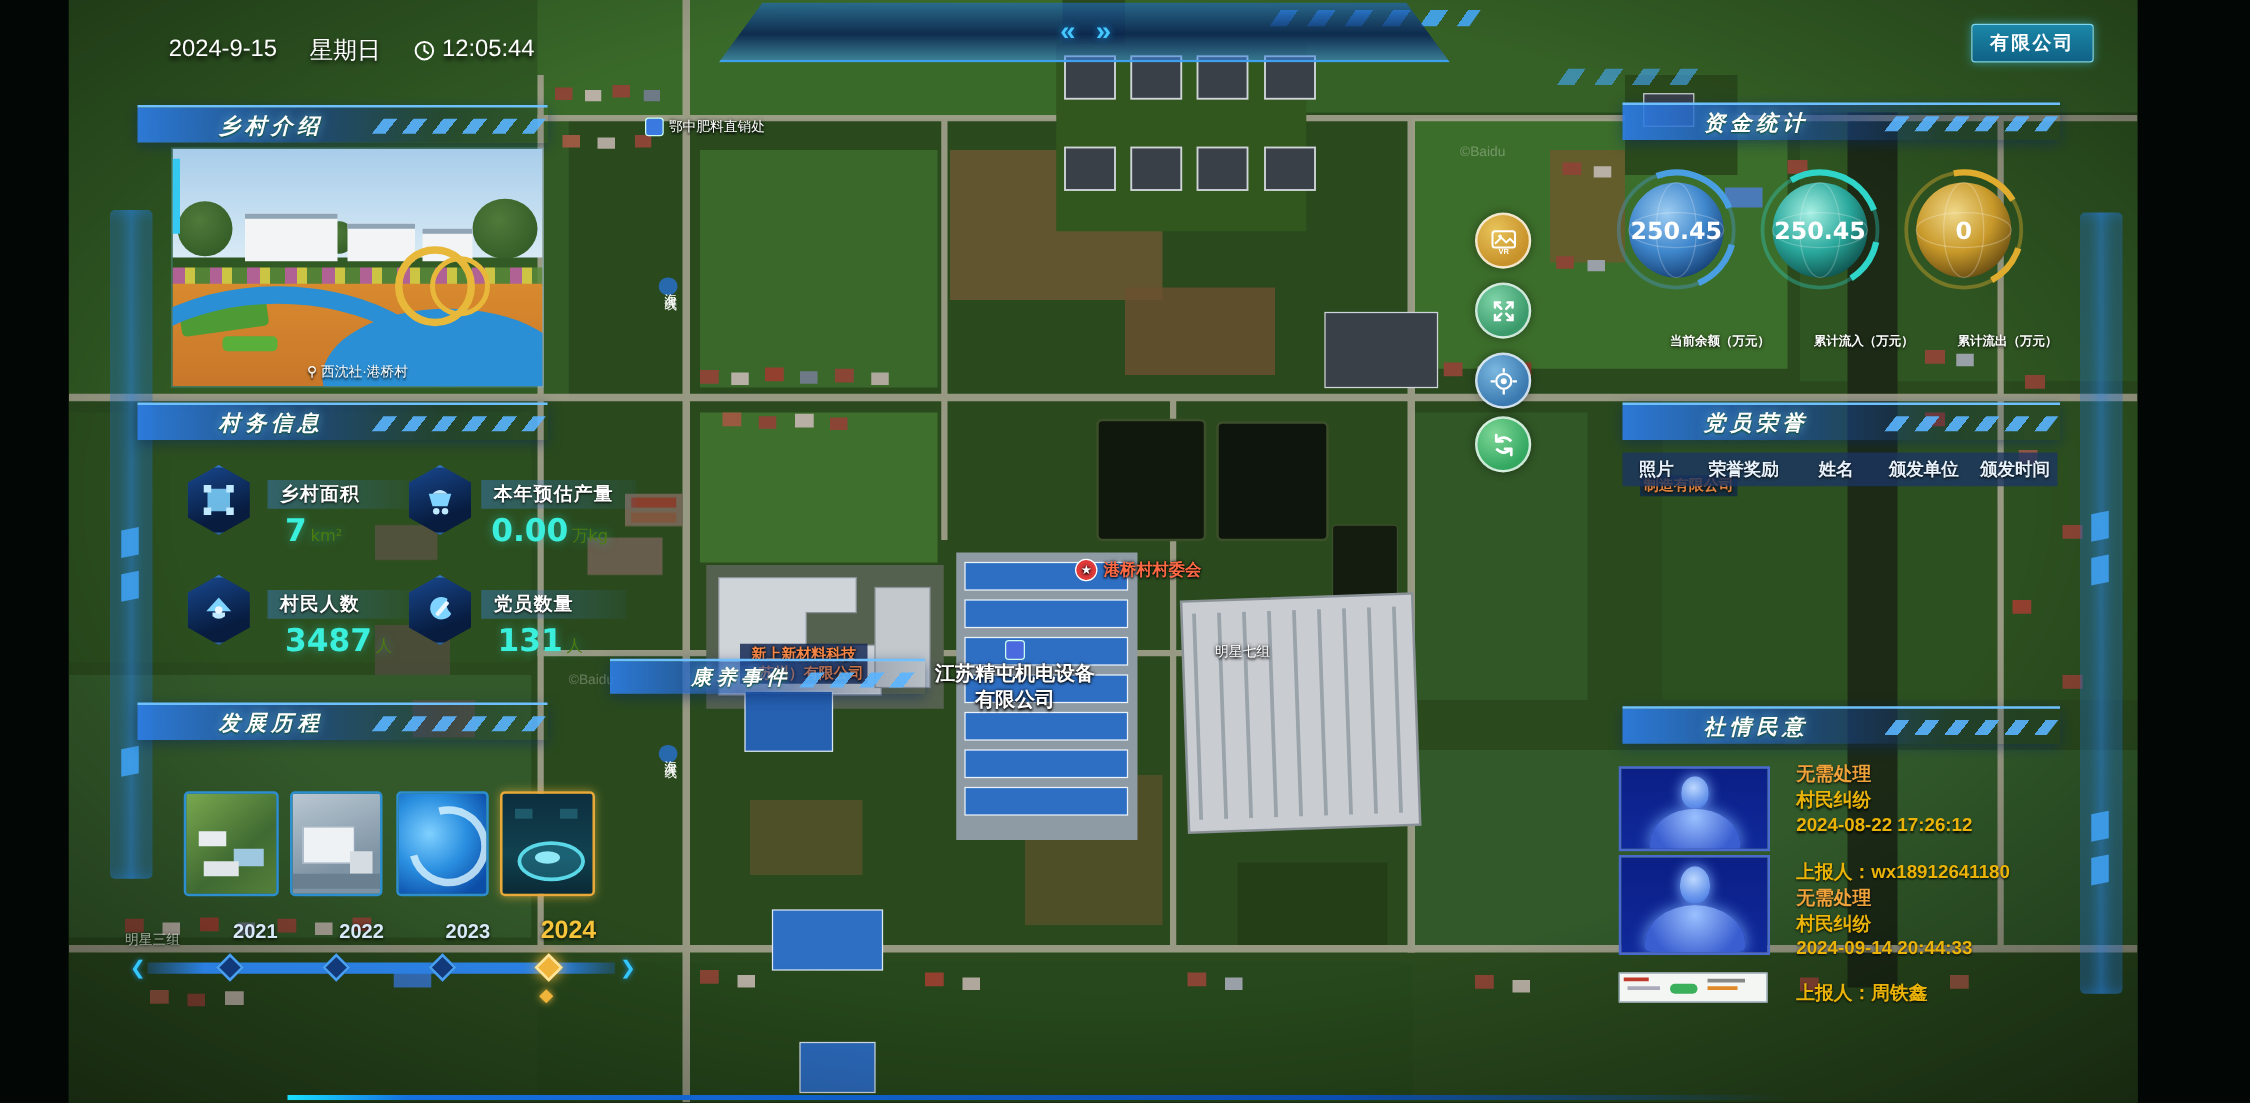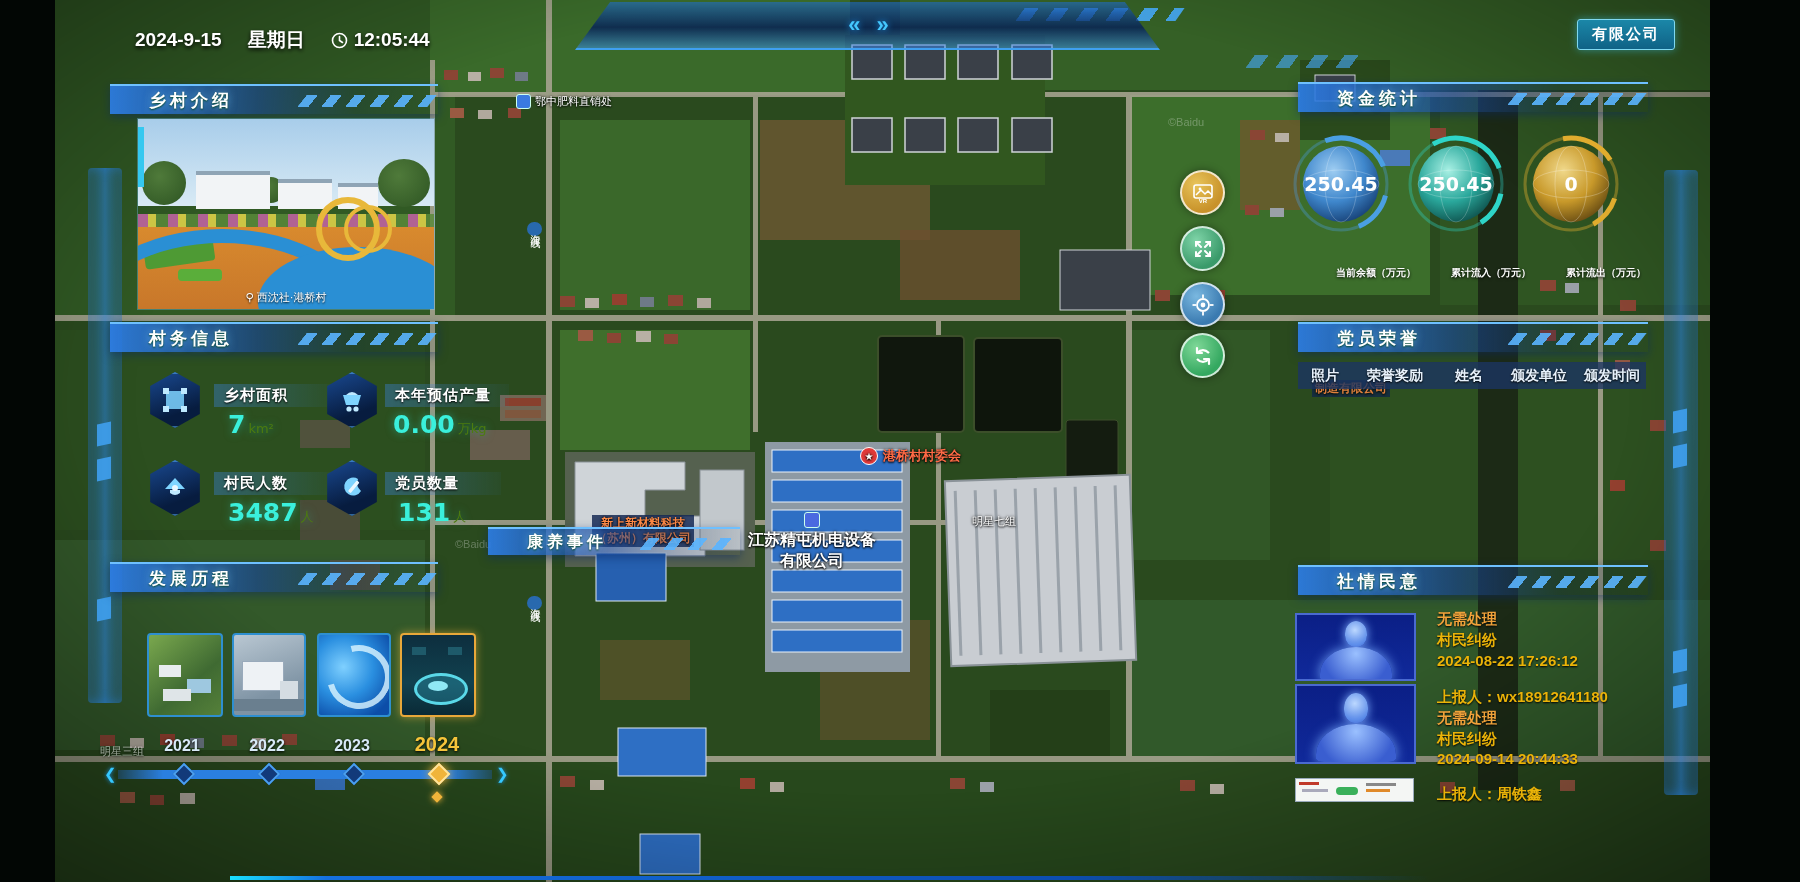--- a/index.html
+++ b/index.html
@@ -15,40 +15,40 @@
   .poi-orange{color:#ff8a45;font-weight:bold;background:rgba(12,32,78,.8);padding:1px 3px;text-align:center;line-height:1.25;}
   .watermark{position:absolute;color:rgba(255,255,255,.28);font-size:11px;}
   
   .vframe{position:absolute;width:34px;border-radius:4px;
     background:linear-gradient(90deg,rgba(20,80,170,.15),rgba(40,130,230,.55),rgba(20,80,170,.15));
     box-shadow:0 0 12px rgba(40,130,230,.5) inset;}
   .vframe i{position:absolute;left:9px;width:14px;height:22px;background:#3fa0f0;opacity:.9;display:block;transform:skewY(-12deg);}
   #bottomline{position:absolute;left:230px;top:876px;width:1200px;height:4px;
     background:linear-gradient(90deg,#19e0ff, #1570e0 8%, #0c4db0 70%, rgba(12,77,176,0));}
   
-  #datetime{position:absolute;left:135px;top:27px;color:#fff;font-weight:bold;font-size:19px;display:flex;gap:26px;align-items:center;text-shadow:0 2px 4px #000;}
+  #datetime{position:absolute;left:135px;top:27px;color:#fff;font-weight:normal;font-size:19px;display:flex;gap:26px;align-items:center;text-shadow:0 2px 4px #000;}
   #banner{position:absolute;left:575px;top:2px;width:585px;height:46px;
     background:linear-gradient(180deg,rgba(30,110,220,.55),rgba(8,35,85,.85) 55%,rgba(60,150,255,.5));
     clip-path:polygon(6% 0,94% 0,100% 100%,0 100%);
     display:flex;align-items:center;justify-content:center;gap:18px;
     border-bottom:2px solid #3fa0f0;box-shadow:0 4px 18px rgba(40,140,255,.45);}
   #banner .t{font-size:27px;font-weight:bold;letter-spacing:7px;color:#eef6ff;
     text-shadow:0 2px 3px #061a3a,0 0 10px rgba(120,200,255,.8);}
   #banner .arr{color:#45c8ff;font-size:22px;font-weight:bold;letter-spacing:-2px;text-shadow:0 0 6px #1a8fe0;}
   .hatchwing{position:absolute;top:8px;width:160px;height:13px;transform:skewX(-35deg);
     background:repeating-linear-gradient(90deg,rgba(70,170,255,.85) 0 14px,rgba(70,170,255,0) 14px 30px);}
   #enter-btn{position:absolute;left:1577px;top:19px;width:96px;height:29px;background:linear-gradient(180deg,#1b87a8,#0f6286);
     border:1px solid #7fd8f0;border-radius:3px;color:#fff;font-weight:bold;font-size:15px;letter-spacing:2px;
     display:flex;align-items:center;justify-content:center;cursor:pointer;box-shadow:0 0 8px rgba(60,200,240,.5);}
   
   .ptitle{position:absolute;height:28px;border-top:2px solid #6ec0ff;
     background:linear-gradient(90deg,rgba(45,125,230,.92) 0%,rgba(25,70,150,.65) 45%,rgba(10,35,80,.25) 75%,rgba(10,35,80,.05));
     display:flex;align-items:center;box-shadow:0 3px 10px rgba(10,40,100,.5);}
-  .ptitle .txt{color:#fff;font-size:17px;font-weight:bold;letter-spacing:4px;padding-left:39px;
-    text-shadow:0 1px 2px #042,0 0 8px rgba(130,210,255,.6);}
+  .ptitle .txt{color:#fff;font-size:17px;font-weight:bold;font-style:italic;letter-spacing:4px;padding-left:39px;
+    text-shadow:0 1px 2px #042,0 0 8px rgba(130,210,255,.6);margin-left:26px;}
   .ptitle .hatch{position:absolute;right:6px;top:9px;width:130px;height:12px;transform:skewX(-38deg);
     background:repeating-linear-gradient(90deg,rgba(90,180,255,.9) 0 11px,rgba(90,180,255,0) 11px 24px);}
   
   #photo{position:absolute;left:137px;top:118px;width:296px;height:190px;overflow:hidden;border:1px solid rgba(120,200,255,.35);}
   #photo .bar{position:absolute;left:0;top:8px;width:6px;height:60px;background:#35c8f0;}
   .sky{position:absolute;left:0;top:0;width:100%;height:46%;background:linear-gradient(180deg,#a8cdea,#d8eaf5);}
   .bldg{position:absolute;background:#f2f4f6;border-top:4px solid #8fa4b5;}
   .tree{position:absolute;border-radius:50%;background:radial-gradient(circle at 40% 35%,#4f7a3a,#2d5422);}
   .flowers{position:absolute;left:0;top:50%;width:100%;height:8%;
     background:repeating-linear-gradient(90deg,#c864a8 0 10px,#e8d84a 10px 18px,#5a8a3a 18px 30px);opacity:.85;}
@@ -61,21 +61,21 @@
   .hexicon{position:absolute;width:54px;height:56px;display:flex;align-items:center;justify-content:center;
     clip-path:polygon(50% 0,96% 25%,96% 75%,50% 100%,4% 75%,4% 25%);
     background:linear-gradient(160deg,#1a4a92,#071c3f 70%);box-shadow:0 0 0 2px rgba(90,180,255,.5) inset;}
   .statlabel{position:absolute;color:#fff;font-size:15px;font-weight:bold;letter-spacing:1px;padding:2px 10px;
     background:linear-gradient(90deg,rgba(60,130,220,.4),rgba(60,130,220,.05));text-shadow:0 1px 2px #000;}
   .statvalue{position:absolute;color:#3af0dc;font-size:25px;font-weight:bold;font-family:"DejaVu Sans",sans-serif;text-shadow:0 0 8px rgba(40,220,200,.5);}
   .statvalue .unit{font-size:13px;font-weight:normal;color:#4d7c0f;margin-left:3px;}
   
   .thumb{position:absolute;top:633px;height:80px;border:2px solid #2e8fd0;border-radius:4px;overflow:hidden;cursor:pointer;}
   .thumb.active{border-color:#e8a83a;box-shadow:0 0 8px rgba(240,180,60,.6);}
-  .yr{position:absolute;top:737px;width:80px;text-align:center;color:#d8eaf8;font-size:16px;font-weight:bold;cursor:pointer;text-shadow:0 1px 3px #000;}
+  .yr{position:absolute;top:737px;width:80px;text-align:right;color:#d8eaf8;font-size:16px;font-weight:bold;cursor:pointer;text-shadow:0 1px 3px #000;}
   .yr.active{color:#f5c43a;font-size:20px;top:733px;}
   #tl-bar{position:absolute;left:118px;top:770px;width:374px;height:9px;
     background:linear-gradient(90deg,rgba(30,100,210,.3),#2a7fe0 12%,#2a7fe0 88%,rgba(30,100,210,.3));}
   .tl-dia{position:absolute;top:766px;width:12px;height:12px;transform:rotate(45deg);background:#123a7a;border:2px solid #4aa0f0;cursor:pointer;}
   .tl-dia.active{background:#f0b43a;border-color:#ffe49a;box-shadow:0 0 10px #f0b43a;}
   .tl-arrow{position:absolute;top:765px;color:#35c8ff;font-size:15px;font-weight:bold;cursor:pointer;text-shadow:0 0 4px #1a8fe0;}
   #tl-dot{position:absolute;left:433px;top:793px;width:8px;height:8px;transform:rotate(45deg);background:#f0b43a;box-shadow:0 0 6px #f0b43a;}
   
   .gauge{position:absolute;top:132px;width:104px;height:104px;}
   .glabel{position:absolute;top:266px;width:150px;text-align:right;color:#fff;font-size:10px;font-weight:bold;text-shadow:0 1px 3px #000;font-family:Liberation Mono, monospace;}

